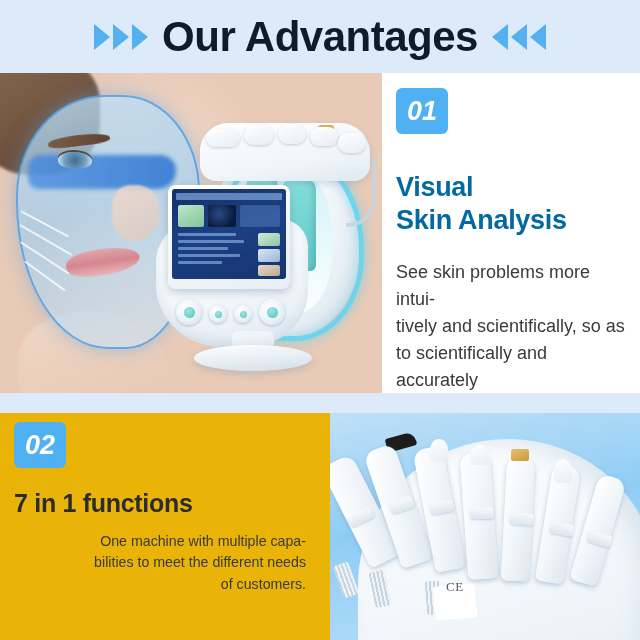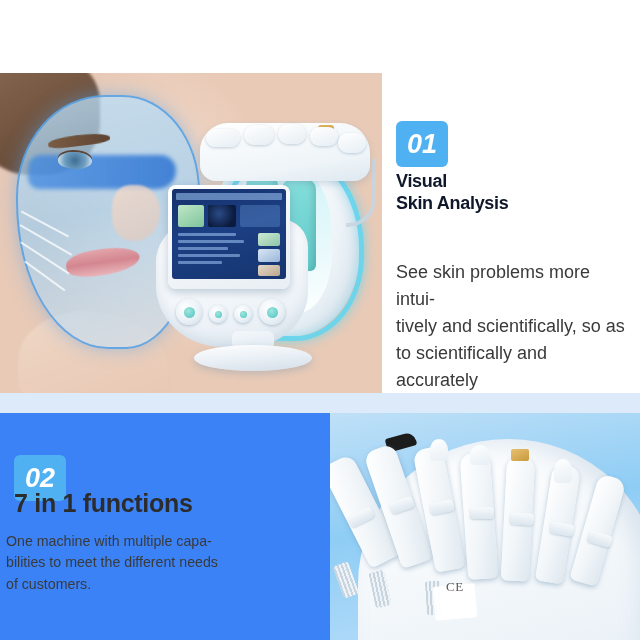--- a/index.html
+++ b/index.html
@@ -74,29 +74,28 @@
     background: #4fb0f2;
     border-radius: 6px;
     display: flex;
     align-items: center;
     justify-content: center;
     color: #ffffff;
     font-size: 27px;
     font-weight: bold;
     font-style: italic;
     line-height: 1;
-    margin-top: 33px;
   }
   .s1-badge { position: absolute; left: 2px; top: 15px; }
   .s1-heading {
     position: absolute;
     left: 2px; top: 98px;
-    font-size: 18px;
+    font-size: 27px;
     font-weight: bold;
-    color: #0f172a;
+    color: #0369a1;
     line-height: 1.22;
     white-space: pre-line;
     letter-spacing: -0.3px;
   }
   .s1-body {
     position: absolute;
     left: 2px; top: 186px;
     width: 238px;
     font-size: 18px;
     color: #3a3a3a;
@@ -110,21 +109,22 @@
     left: 0; top: 393px;
     width: 640px; height: 20px;
     background: #ddeafa;
   }
 
   
   .section2 {
     position: absolute;
     left: 0; top: 413px;
     width: 640px; height: 227px;
-    background: #3b82f6;
+    background: #eab308;
+    text-align: right;
   }
   .s2-text {
     position: absolute;
     left: 0; top: 0;
     width: 330px; height: 227px;
   }
   .s2-badge { position: absolute; left: 14px; top: 9px; }
   .s2-heading {
     position: absolute;
     left: 14px; top: 75px;
@@ -429,20 +429,33 @@
     color: #5a5a5a;
     font-family: "Liberation Serif", serif;
     letter-spacing: 0.5px;
   }
 </style>
 </head>
 <body>
 
 <div class="page">
 
+  <div class="header">
+    <span class="arrow-group">
+      <span class="tri tri-right"></span>
+      <span class="tri tri-right"></span>
+      <span class="tri tri-right"></span>
+    </span>
+    <span class="header-title">Our Advantages</span>
+    <span class="arrow-group">
+      <span class="tri tri-left"></span>
+      <span class="tri tri-left"></span>
+      <span class="tri tri-left"></span>
+    </span>
+  </div>
 
   <div class="section1">
 
     <div class="s1-media">
 
       <div class="face-photo">
         <div class="hair"></div>
         <div class="neck"></div>
         <div class="scan-mask"></div>
         <div class="eye-band"></div>

